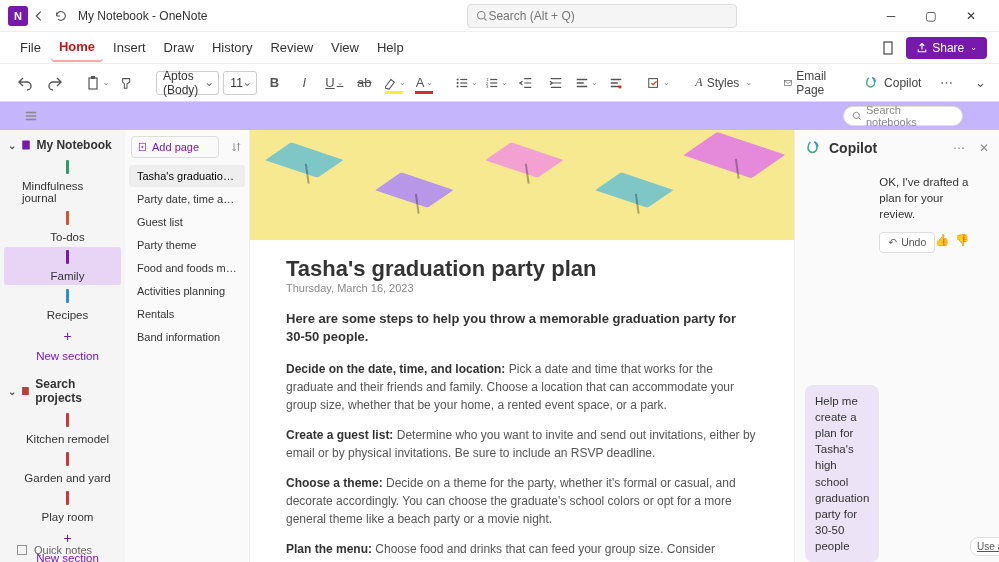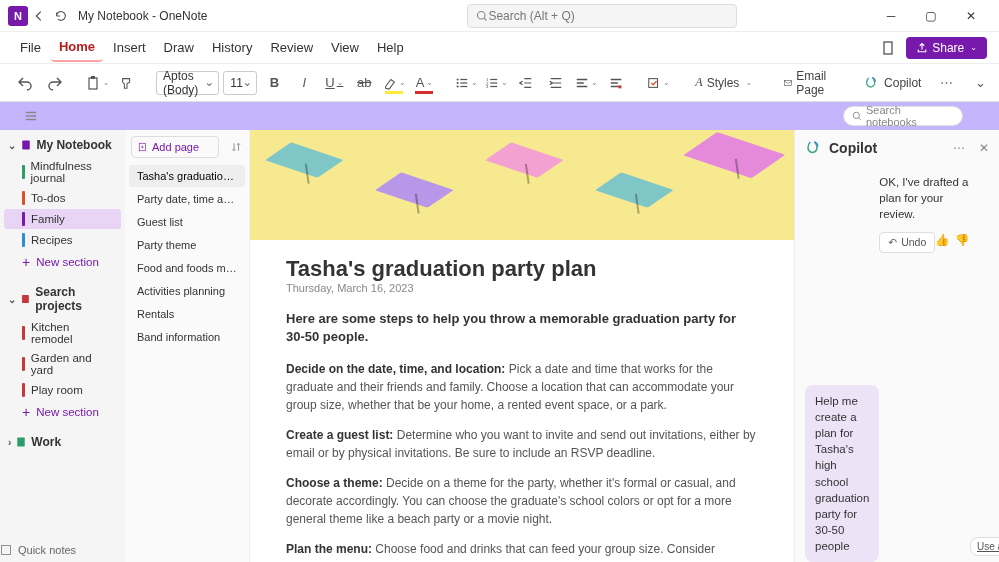--- a/index.html
+++ b/index.html
@@ -36,26 +36,26 @@
 .color-bar { position: absolute; bottom: 2px; left: 4px; right: 4px; height: 3px; }
 
 .subbar { height: 28px; background: #c4b5fd; display: flex; align-items: center; padding: 0 24px; }
 .sub-search { margin-left: auto; margin-right: 12px; width: 120px; height: 20px; background: #fff; border: 1px solid #ddd; border-radius: 10px; padding: 0 8px; font-size: 11px; display: flex; align-items: center; color: #888; }
 
 .main { display: flex; height: calc(562px - 32px - 32px - 38px - 28px); }
 
 .sidebar { width: 125px; background: #f5f5f5; padding: 4px 0; overflow: hidden; }
 .nb-header { display: flex; align-items: center; padding: 4px 8px; gap: 4px; font-weight: 600; font-size: 12px; }
 .nb-chevron { font-size: 10px; color: #555; }
-.nb-item { display: flex; align-items: center; padding: 3px 8px 3px 18px; gap: 6px; font-size: 11.5px; border-radius: 3px; margin: 1px 4px; }
+.nb-item { display: flex; align-items: center; padding: 3px 8px 3px 18px; gap: 6px; font-size: 11.5px; border-radius: 3px; margin: 1px 4px; flex-direction: column; }
 .nb-item.selected { background: #e8d4f5; }
 .nb-color { width: 3px; height: 14px; border-radius: 1px; }
 .nb-item.new { color: #7719aa; }
 .nb-plus { color: #7719aa; font-size: 14px; }
-.quick-notes { position: absolute; bottom: 6px; left: 0; display: flex; align-items: center; gap: 6px; font-size: 11px; color: #666; }
+.quick-notes { position: absolute; bottom: 6px; left: 16px; display: flex; align-items: center; gap: 6px; font-size: 11px; color: #666; }
 
 .pagelist { width: 125px; background: #fafafa; border-right: 1px solid #eee; }
 .addpage { margin: 6px; padding: 4px 6px; border: 1px solid #ddd; border-radius: 4px; display: flex; align-items: center; gap: 4px; color: #7719aa; font-size: 11px; }
 .page-item { padding: 5px 8px; font-size: 11px; white-space: nowrap; overflow: hidden; text-overflow: ellipsis; border-radius: 3px; margin: 1px 4px; }
 .page-item.selected { background: #eee; color: #000; }
 
 .content { flex: 1; background: #fff; overflow: hidden; position: relative; }
 .hero { height: 110px; background: #f7e98f; position: relative; overflow: hidden; }
 .cap { position: absolute; width: 70px; height: 50px; transform: rotate(-8deg); }
 .cap::before { content: ""; position: absolute; width: 70px; height: 14px; left: 0; top: 18px; transform: skewY(-8deg); background: inherit; filter: brightness(0.85); }

